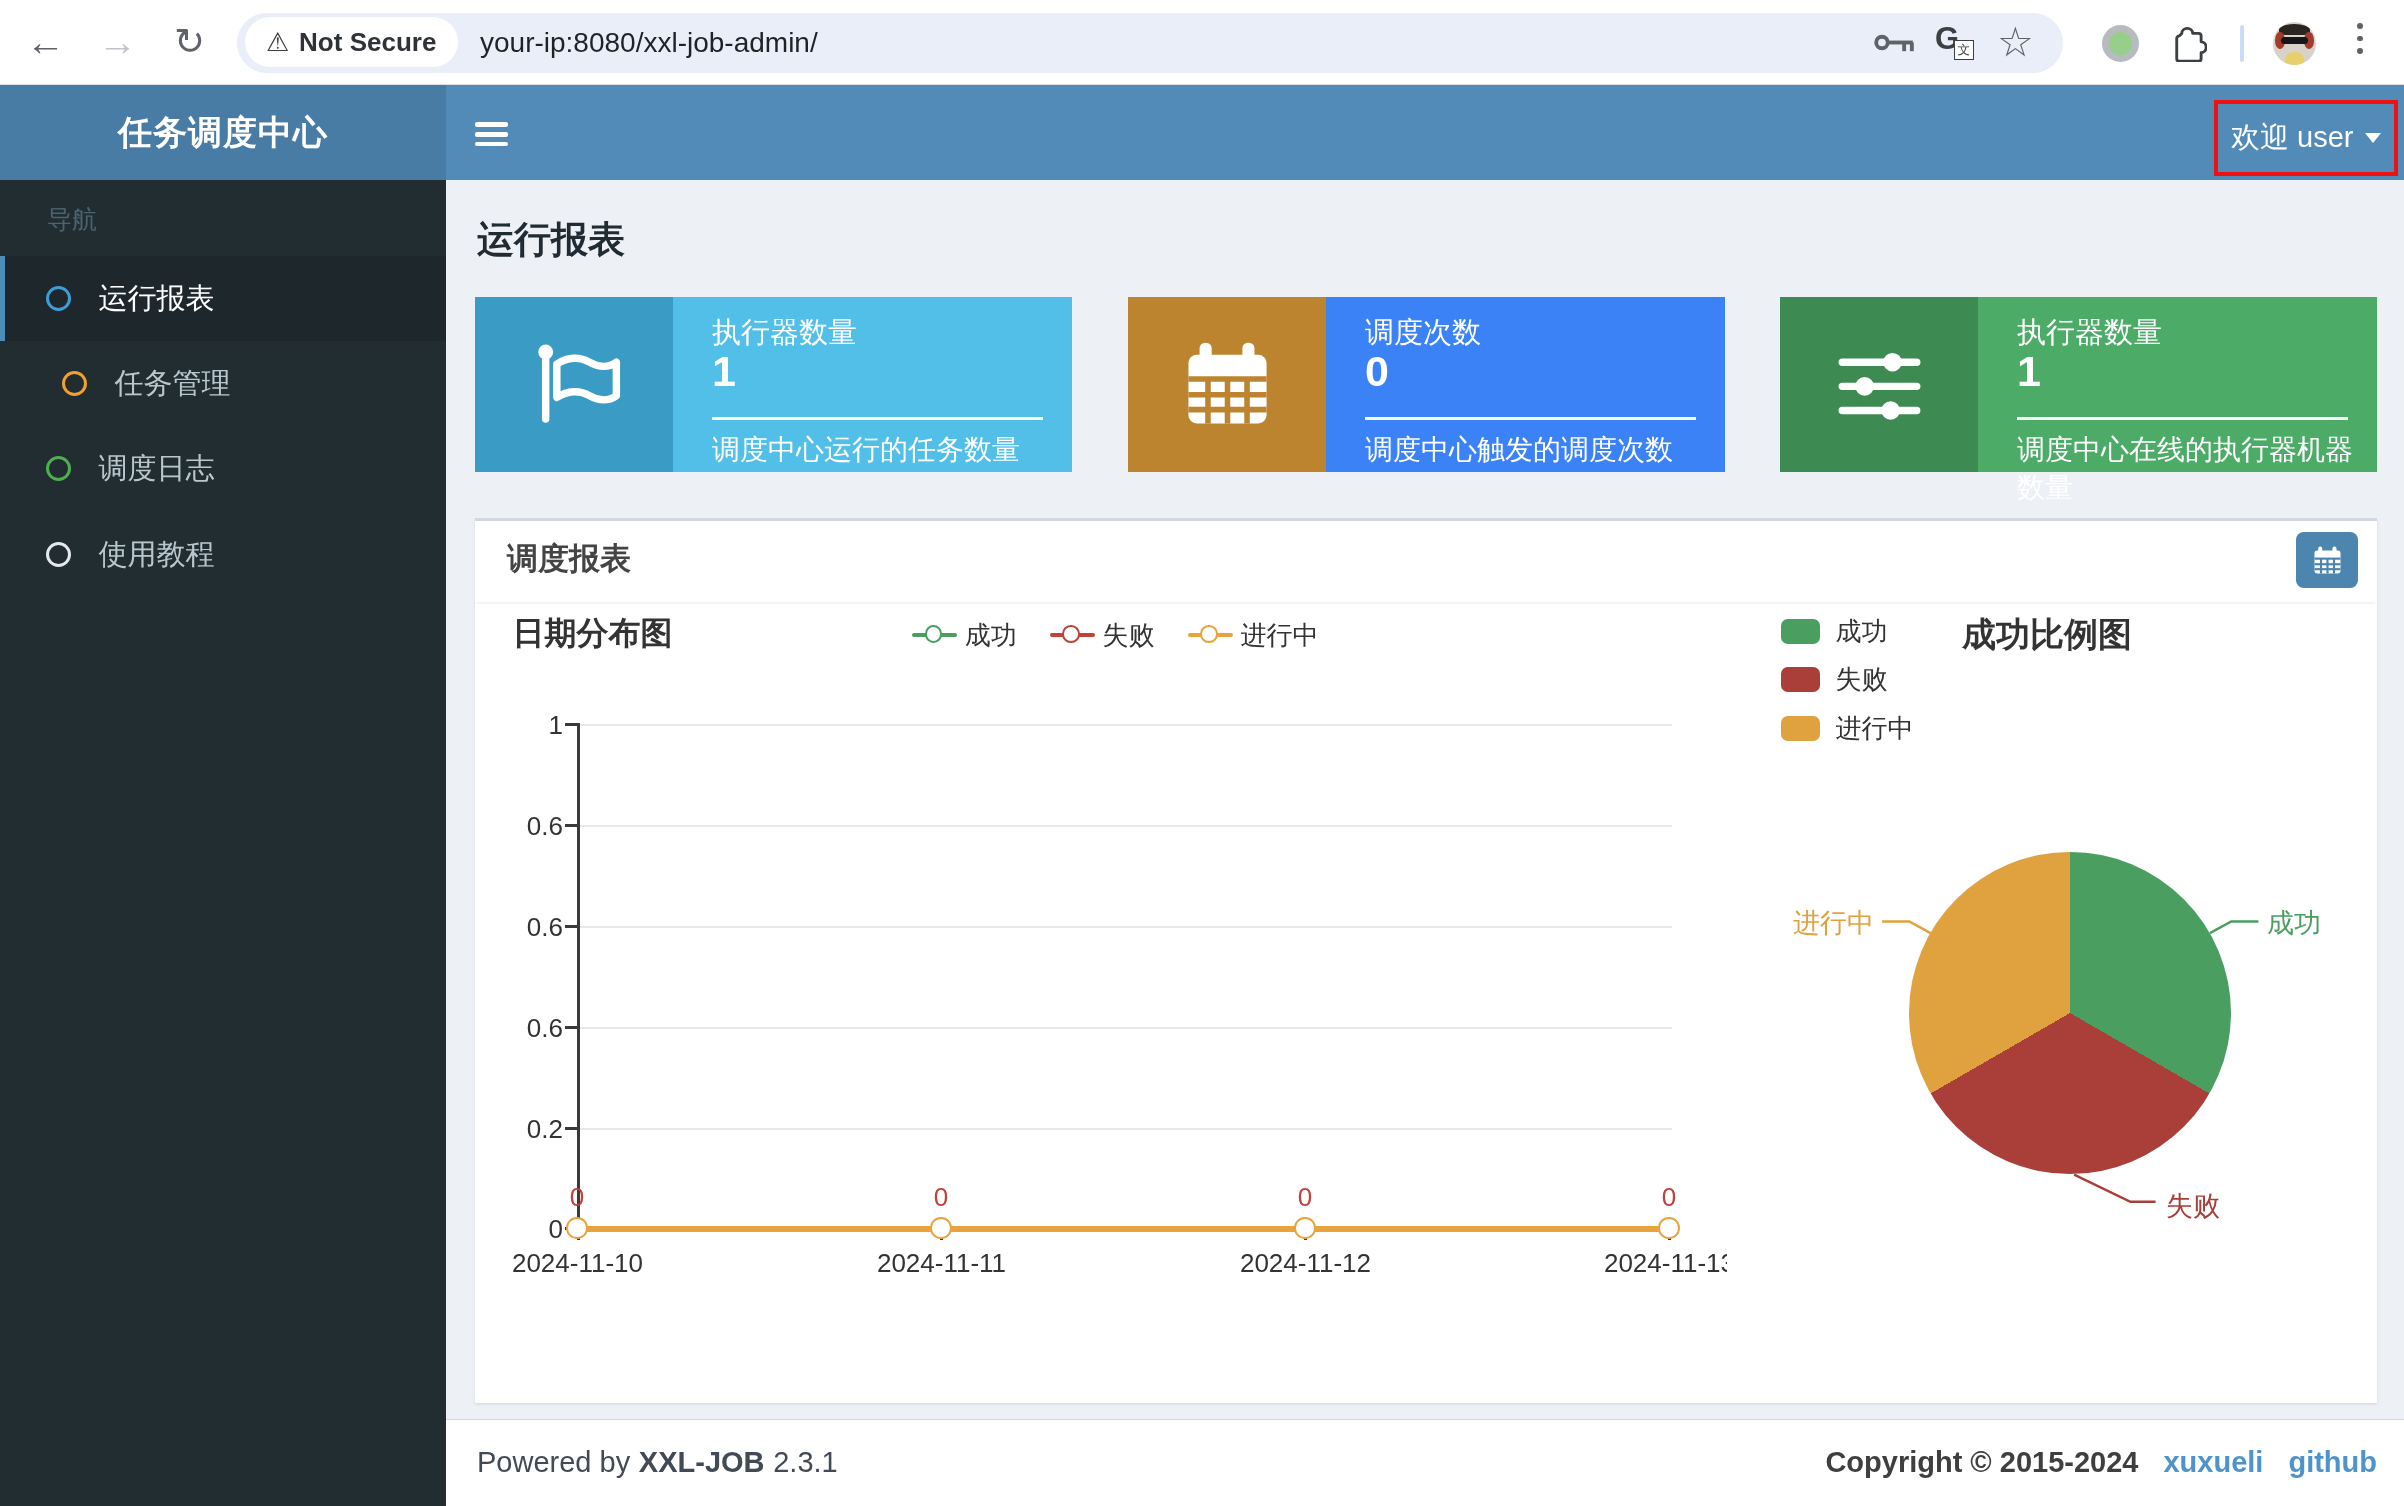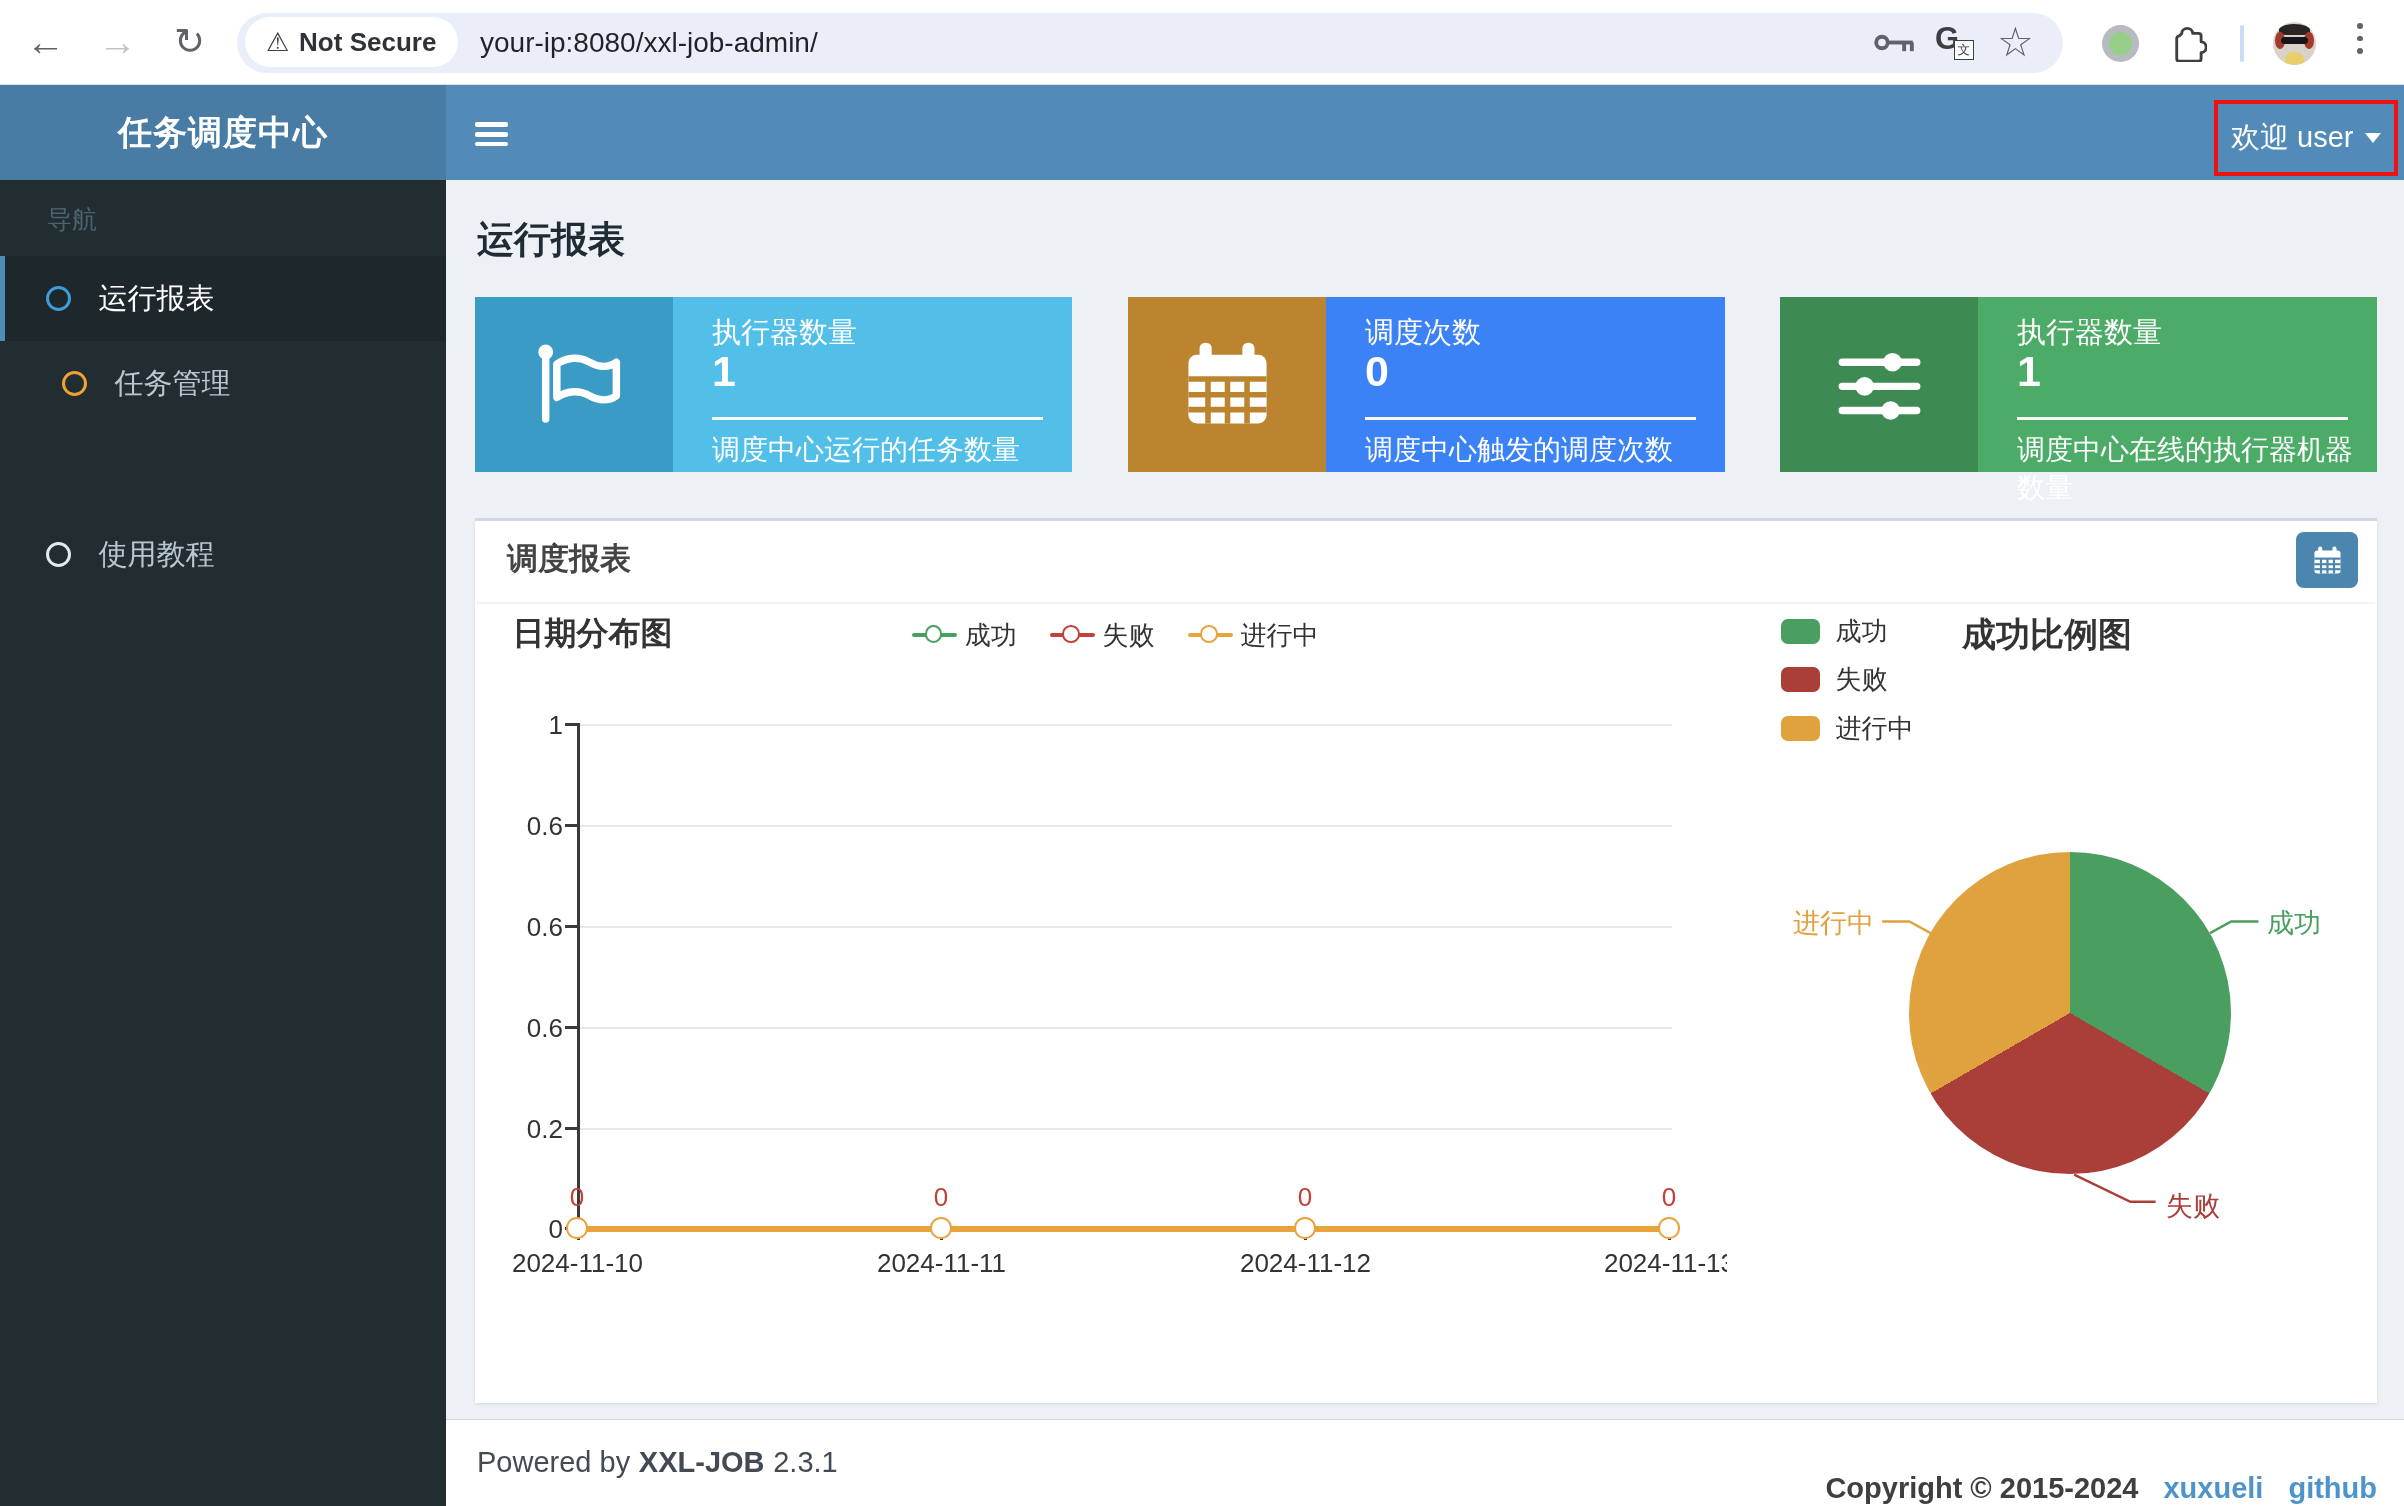--- a/index.html
+++ b/index.html
@@ -96,21 +96,21 @@
   .psw{width:39px;height:25px;border-radius:6.8px;}
   .pltext{font-size:26px;color:#333;}
   .pie{left:182px;top:246px;width:322px;height:322px;border-radius:50%;
        background:conic-gradient(from 0deg,#4a9e5f 0deg 120deg,#aa3e39 120deg 240deg,#e0a23e 240deg 360deg);}
   .plab{font-size:27px;}
 
   
   .footer{left:446px;top:1419px;width:1958px;height:87px;background:#fff;border-top:1.9px solid #d2d6de;box-sizing:border-box;}
   .fleft{left:31px;top:0;height:85px;display:flex;align-items:center;font-size:29px;color:#434a54;gap:8.7px;}
   .fleft b{font-weight:700;}
-  .fright{right:27px;top:0;height:85px;display:flex;align-items:flex-end;font-size:29px;gap:25px;}
+  .fright{right:27px;top:0;height:85px;display:flex;align-items:center;font-size:29px;gap:25px;}
   .fcopy{font-weight:700;color:#3f3f3f;}
   .flink{font-weight:700;color:#4e94cb;text-decoration:none;cursor:pointer;}
 </style>
 </head>
 <body>
 
 <div class="screen">
 
   <div class="abs toolbar">
     <div class="abs navbtn" style="left:23px;">←</div>
@@ -180,20 +180,24 @@
   <div class="abs sidebar">
     <div class="abs navlabel">导航</div>
 
     <div class="abs sitem active" style="top:76px;">
       <span class="circ" style="border-color:#3e9dd8;"></span>
       <span class="slabel">运行报表</span>
     </div>
     <div class="abs sitem" style="top:161px;padding-left:16px;">
       <span class="circ" style="border-color:#f0a132;"></span>
       <span class="slabel">任务管理</span>
+    </div>
+    <div class="abs sitem" style="top:246px;">
+      <span class="circ" style="border-color:#4caf50;"></span>
+      <span class="slabel">调度日志</span>
     </div>
     <div class="abs sitem" style="top:332px;">
       <span class="circ" style="border-color:#e4e9eb;"></span>
       <span class="slabel">使用教程</span>
     </div>
   </div>
 
   <div class="abs pagetitle">运行报表</div>
 
   <div class="abs infobox" style="left:475px;background:#52bfe9;">

